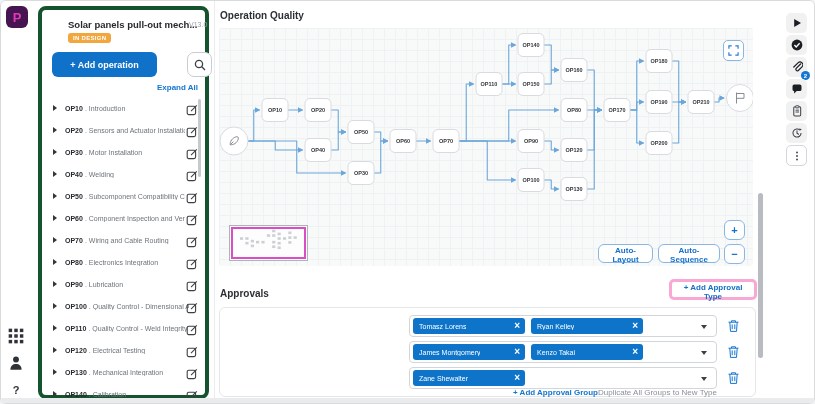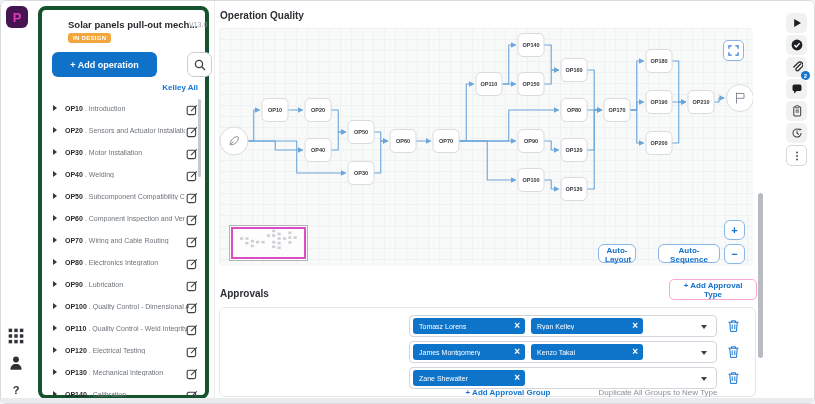--- a/index.html
+++ b/index.html
@@ -48,47 +48,47 @@
   .node-circle{fill:#fff;stroke:#d8dbe0;stroke-width:1;}
   .node-icon{fill:none;stroke:#878d94;stroke-width:1;}
   .fullscreen-btn{position:absolute;right:9px;top:12px;width:21px;height:21px;background:#fff;border:1px solid #8ab6e4;
                   border-radius:5px;display:flex;align-items:center;justify-content:center;cursor:pointer;padding:0;}
   .fullscreen-btn svg{width:11px;height:11px;stroke:#2a7cd4;fill:none;stroke-width:1.3;}
   .minimap{position:absolute;left:10px;top:197px;width:79px;height:36px;background:#fdfdfd;border:1px solid #aeb3b8;cursor:pointer;}
   .minimap-inner{position:absolute;left:1px;top:1px;right:1px;bottom:1px;border:2px solid #d94ec6;}
   .minimap-inner svg{position:absolute;left:0;top:0;width:100%;height:100%;}
   .canvas-btn{position:absolute;background:#fff;border:1px solid #8ab6e4;border-radius:6px;color:#1470c8;
               font-weight:bold;font-size:8px;font-family:inherit;height:19px;cursor:pointer;}
-  .auto-layout{left:379px;top:216px;width:38px;}
+  .auto-layout{left:379px;top:216px;width:55px;}
   .auto-seq{left:439px;top:216px;width:62px;}
   .zoom-in{left:505px;top:192px;width:21px;height:20px;font-size:11px;}
   .zoom-out{left:505px;top:216px;width:21px;height:20px;font-size:11px;}
   
   .approvals-heading{position:absolute;left:219px;top:287px;font-size:10px;font-weight:bold;color:#2c3035;}
-  .add-type-btn{position:absolute;left:668px;top:278px;width:88px;height:21px;background:#fff;border:1px solid #f9a8d4;
+  .add-type-btn{position:absolute;left:668px;top:278px;width:88px;height:21px;background:#fff;border:3px solid #f9a8d4;
                 border-radius:5px;color:#1470c8;font-weight:bold;font-size:8px;font-family:inherit;cursor:pointer;}
   .approvals-card{position:absolute;left:218px;top:306px;width:537px;height:90px;border:1px solid #e4e6e9;
                   border-radius:6px;background:#fff;}
   .type-select{position:absolute;left:11px;top:7px;width:168px;height:22px;border:1px solid #c7cbd0;border-radius:6px;
                font-size:8px;color:#51565c;display:flex;align-items:center;padding-left:9px;cursor:pointer;background:#fff;}
   .caret{position:absolute;right:9px;top:9px;width:0;height:0;border-left:3.5px solid transparent;
          border-right:3.5px solid transparent;border-top:4.5px solid #3c4043;}
   .groups{position:absolute;left:189px;top:7px;display:flex;flex-direction:column;gap:4px;}
   .group-row{display:flex;align-items:center;gap:10px;height:22px;}
   .member-select{position:relative;width:308px;height:22px;border:1px solid #d2d6da;border-radius:4px;background:#fff;
                  display:flex;align-items:center;gap:6px;padding-left:3px;cursor:pointer;}
   .chip{width:112px;height:16px;background:#0e74c9;border-radius:3px;color:#fff;display:flex;align-items:center;
         justify-content:space-between;padding:0 5px 0 6px;flex:none;}
   .chip-name{font-size:7px;white-space:nowrap;overflow:hidden;}
   .chip-x{font-size:10px;font-weight:bold;color:#fff;line-height:1;cursor:pointer;background:none;border:none;padding:0;font-family:inherit;}
   .trash-btn{width:13px;height:15px;background:none;border:none;padding:0;cursor:pointer;}
   .trash-btn svg{width:13px;height:14px;stroke:#1476d1;fill:none;stroke-width:1;}
-  .card-footer{position:absolute;left:190px;top:80px;width:307px;display:flex;justify-content:center;font-size:8px;margin-left:28px;}
+  .card-footer{position:absolute;left:190px;top:80px;width:307px;display:flex;justify-content:flex-end;font-size:8px;}
   .add-group-link{color:#1476d1;font-weight:bold;cursor:pointer;background:none;border:none;padding:0;font-size:8px;font-family:inherit;}
-  .dup-label{color:#8a9097;padding-left:48px;}
+  .dup-label{color:#8a9097;}
   
   .main-scrollbar{position:absolute;left:757px;top:192px;width:5px;height:165px;background:#b8bcc1;border-radius:3px;cursor:pointer;}
   .rail-right{position:absolute;left:783px;top:0;width:32px;height:404px;background:#fff;}
   .rr-btn{position:absolute;left:2px;width:21px;height:20px;background:#f1f1f2;border:none;border-radius:5px;
           display:flex;align-items:center;justify-content:center;cursor:pointer;padding:0;}
   .rr-btn svg{width:12px;height:12px;}
   .rr-kebab{background:#fff;border:1px solid #d4d6d9;height:21px;}
   .badge-2{position:absolute;right:-3px;bottom:-3px;width:9px;height:9px;background:#1476d1;color:#fff;font-size:6px;
            font-weight:bold;border-radius:50%;display:flex;align-items:center;justify-content:center;}
   .bottom-strip{position:absolute;left:0;bottom:0;width:815px;height:5px;background:#e9ebed;}
@@ -128,21 +128,21 @@
     <div class="proj-title">Solar panels pull-out mech...</div>
     <div class="proj-version">V13.0</div>
     <div class="status-badge">IN DESIGN</div>
     <button class="add-op-btn">+ Add operation</button>
     <button class="search-btn">
       <svg viewBox="0 0 12 12">
           <circle cx="5" cy="5" r="3.6"></circle>
           <path d="M7.8 7.8 L11 11"></path>
         </svg>
     </button>
-    <div class="expand-all">Kelley All</div>
+    <div class="expand-all">Expand All</div>
     <div class="ops-list">
         <div class="op-row">
           <span class="tri"></span>
           <span class="op-code">OP10</span>
           <span class="op-name"> . Introduction</span>
           <span class="edit-btn"><svg viewBox="0 0 12 12">
               <rect x="1.2" y="2.2" width="8.4" height="8.4" rx="1.6"></rect>
               <path d="M5 7.2 L10.8 1.4"></path>
             </svg></span>
         </div>

